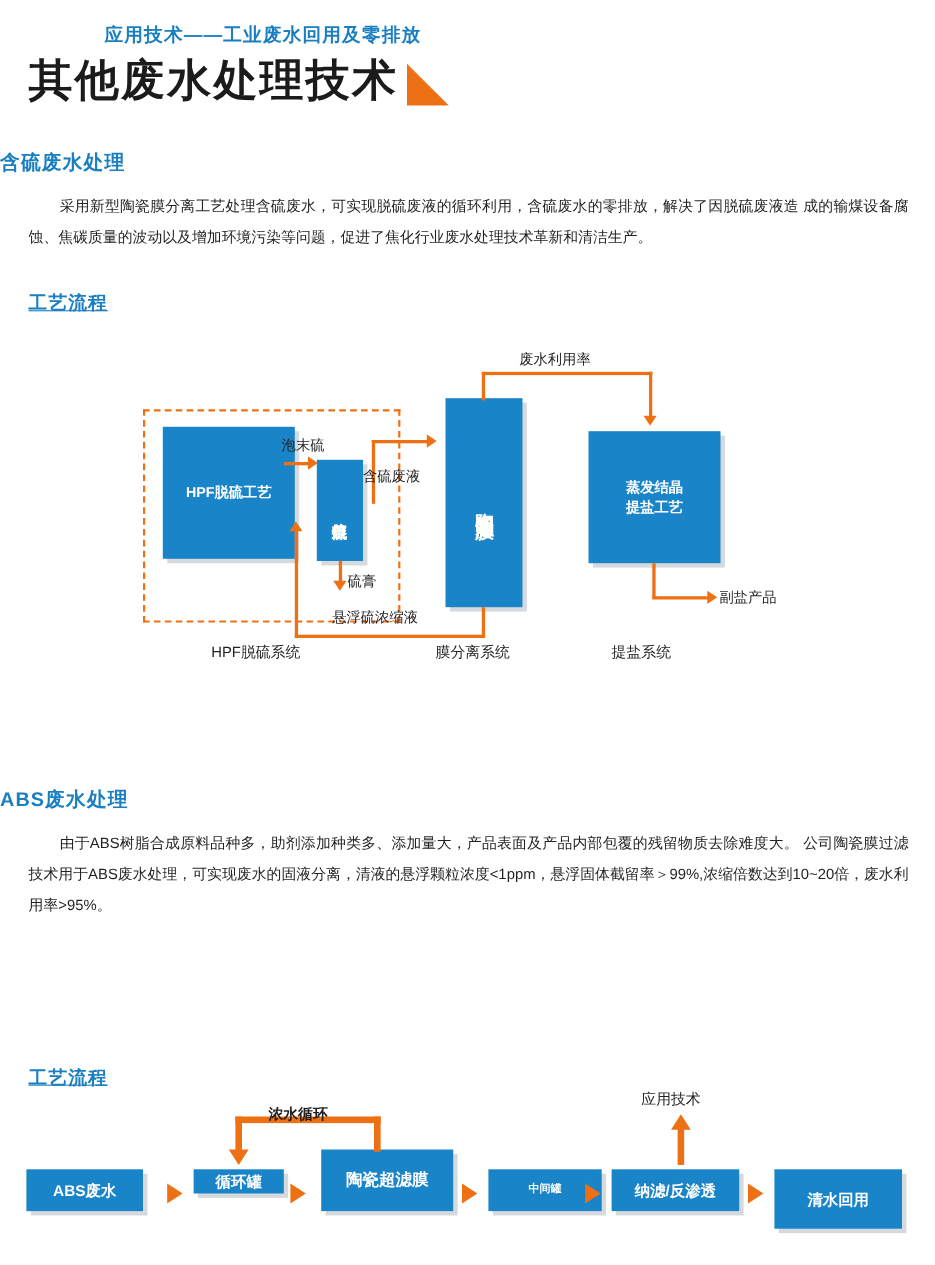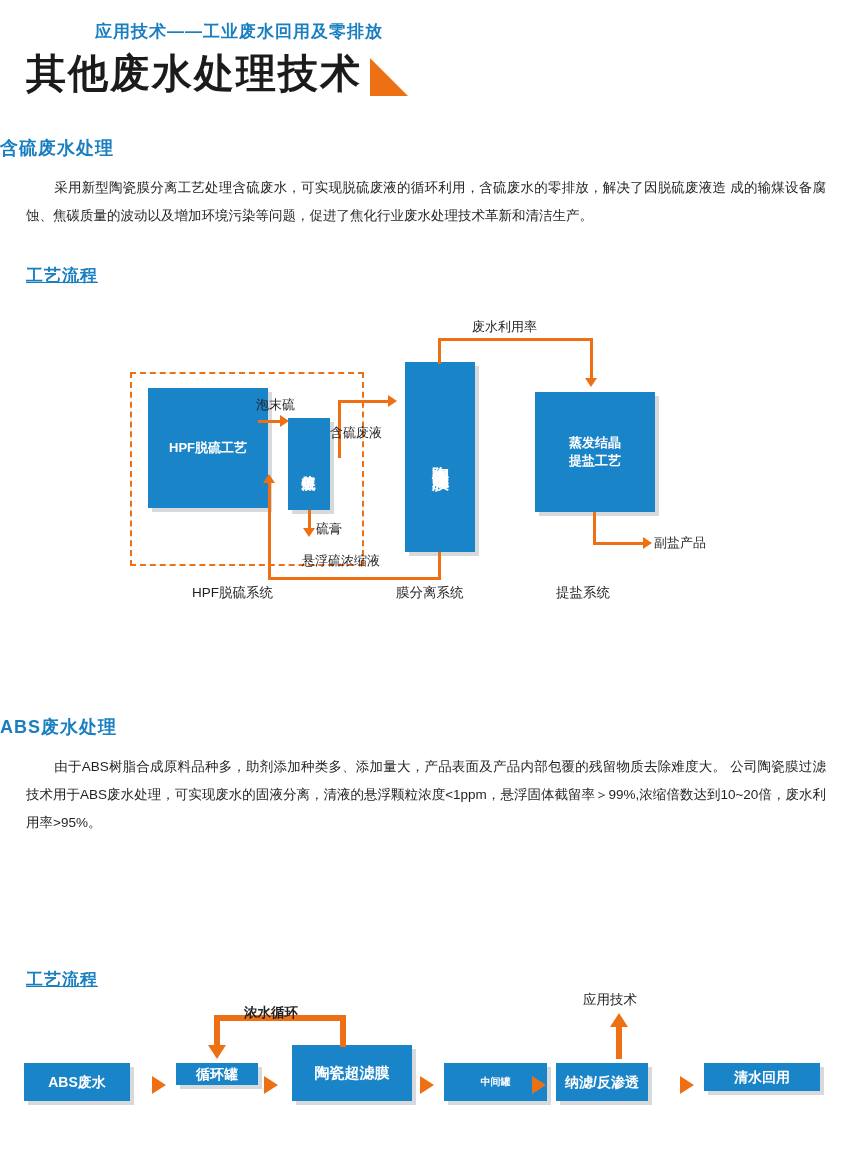--- a/index.html
+++ b/index.html
@@ -252,26 +252,26 @@
   <div class="bbox" style="left:292px; top:60px; width:120px; height:56px; font-size:15px;">
     <span>陶瓷超滤膜</span>
   </div>
   <div class="arrow-r" style="left:420px; top:91px; border-left-width:14px; border-top-width:9px; border-bottom-width:9px;"></div>
 
   <div class="bbox" style="left:444px; top:78px; width:103px; height:38px; font-size:10px;">
     <span>中间罐</span>
   </div>
   <div class="arrow-r" style="left:532px; top:91px; border-left-width:14px; border-top-width:9px; border-bottom-width:9px;"></div>
 
-  <div class="bbox" style="left:556px; top:78px; width:92px; height:38px; font-size:14px;">
+  <div class="bbox" style="left:556px; top:78px; width:116px; height:38px; font-size:14px;">
     <span>纳滤/反渗透</span>
   </div>
   <div class="arrow-r" style="left:680px; top:91px; border-left-width:14px; border-top-width:9px; border-bottom-width:9px;"></div>
 
-  <div class="bbox" style="left:704px; top:78px; width:116px; height:28px; font-size:14px;">
+  <div class="bbox" style="left:704px; top:78px; width:116px; height:54px; font-size:14px;">
     <span>清水回用</span>
   </div>
 
   <div class="ln" style="left:340px; top:30px; width:6px; height:32px;"></div>
   <div class="ln" style="left:214px; top:30px; width:132px; height:6px;"></div>
   <div class="ln" style="left:214px; top:30px; width:6px; height:34px;"></div>
   <div class="arrow-d" style="left:208px; top:60px; border-top-width:14px; border-left-width:9px; border-right-width:9px;"></div>
   <div class="lbl-b" style="left:244px; top:8px; font-weight:bold;margin-top:11px;">浓水循环</div>
 
   <div class="ln" style="left:616px; top:40px; width:6px; height:34px;"></div>

